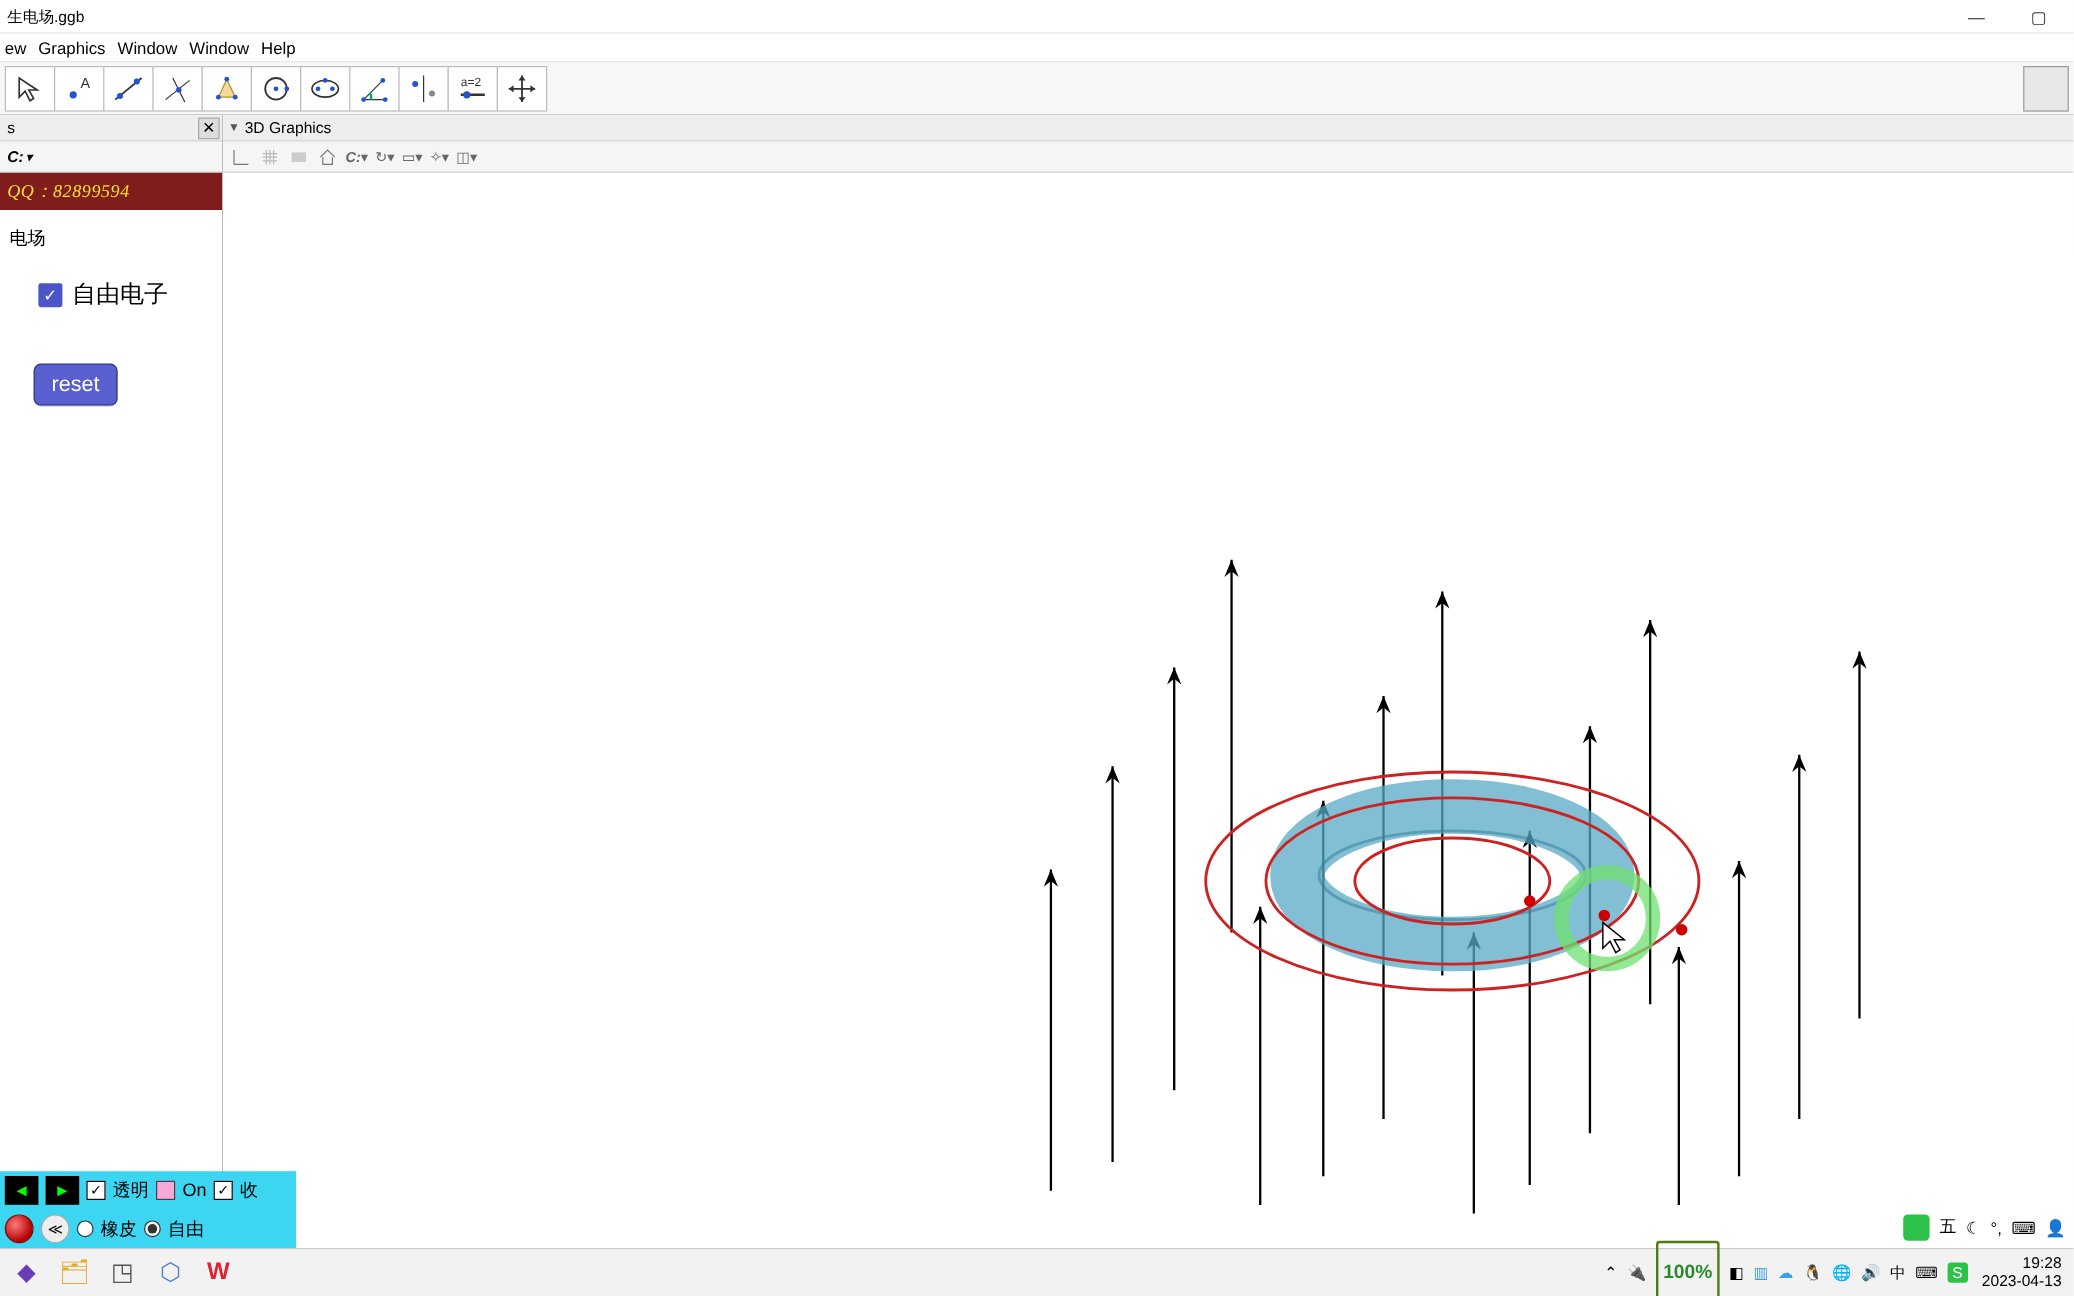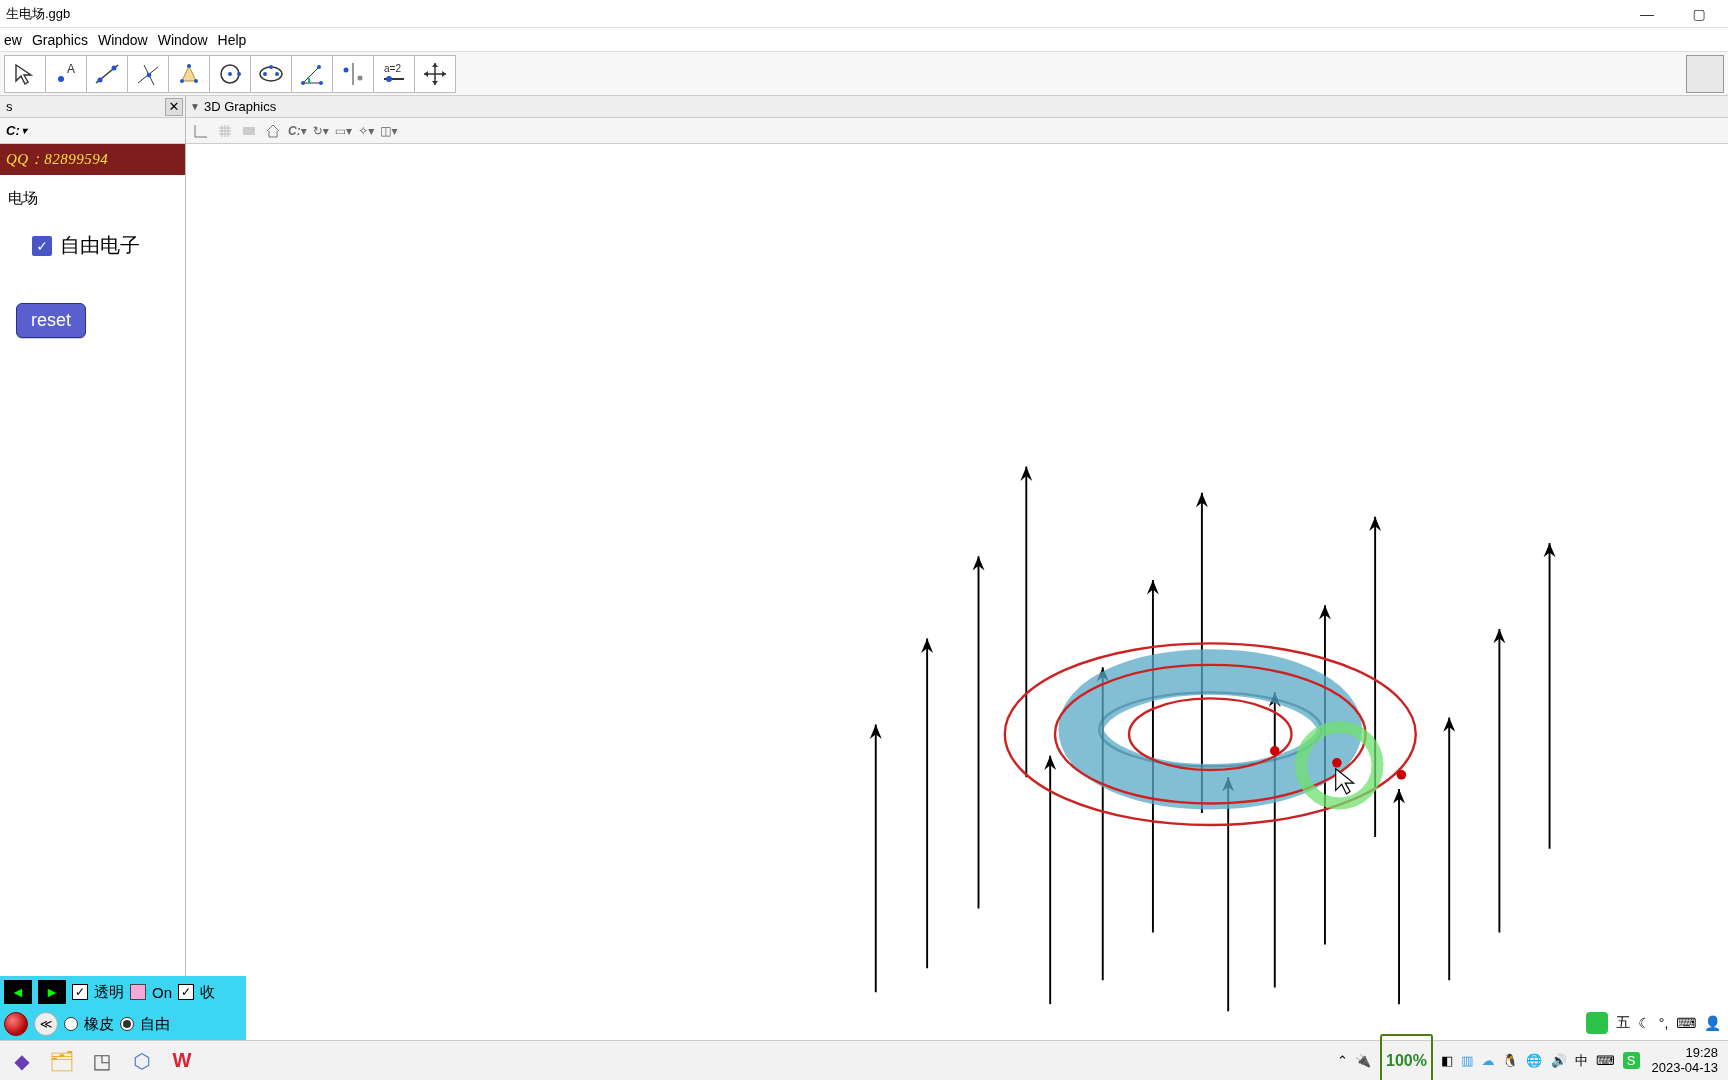--- a/index.html
+++ b/index.html
@@ -74,21 +74,21 @@
   .sidebar .side-content { padding: 14px 8px; }
   .sidebar .lbl-field { font-size: 15px; margin-bottom: 24px; }
   .sidebar .cb-row { display: flex; align-items: center; gap: 8px; margin-left: 24px; }
   .sidebar .cb-box {
     width: 20px; height: 20px; background: #4a56c8; display: flex;
     align-items: center; justify-content: center; color: #fff; font-size: 14px;
     border-radius: 2px;
   }
   .sidebar .cb-text { font-size: 20px; }
   .sidebar .reset-btn {
-    margin-top: 44px; margin-left: 8px;
+    margin-top: 44px; margin-left: 20px;
     background: #595fcf; color: #fff; border: 1px solid #2b2e8a;
     border-radius: 6px; padding: 6px 14px; font-size: 18px;
     box-shadow: 0 1px 0 rgba(0,0,0,0.2);
   }
 
   
   .view3d {
     flex: 1; display: flex; flex-direction: column; background: #fff; position: relative;
   }
   .view3d .panel-header {

